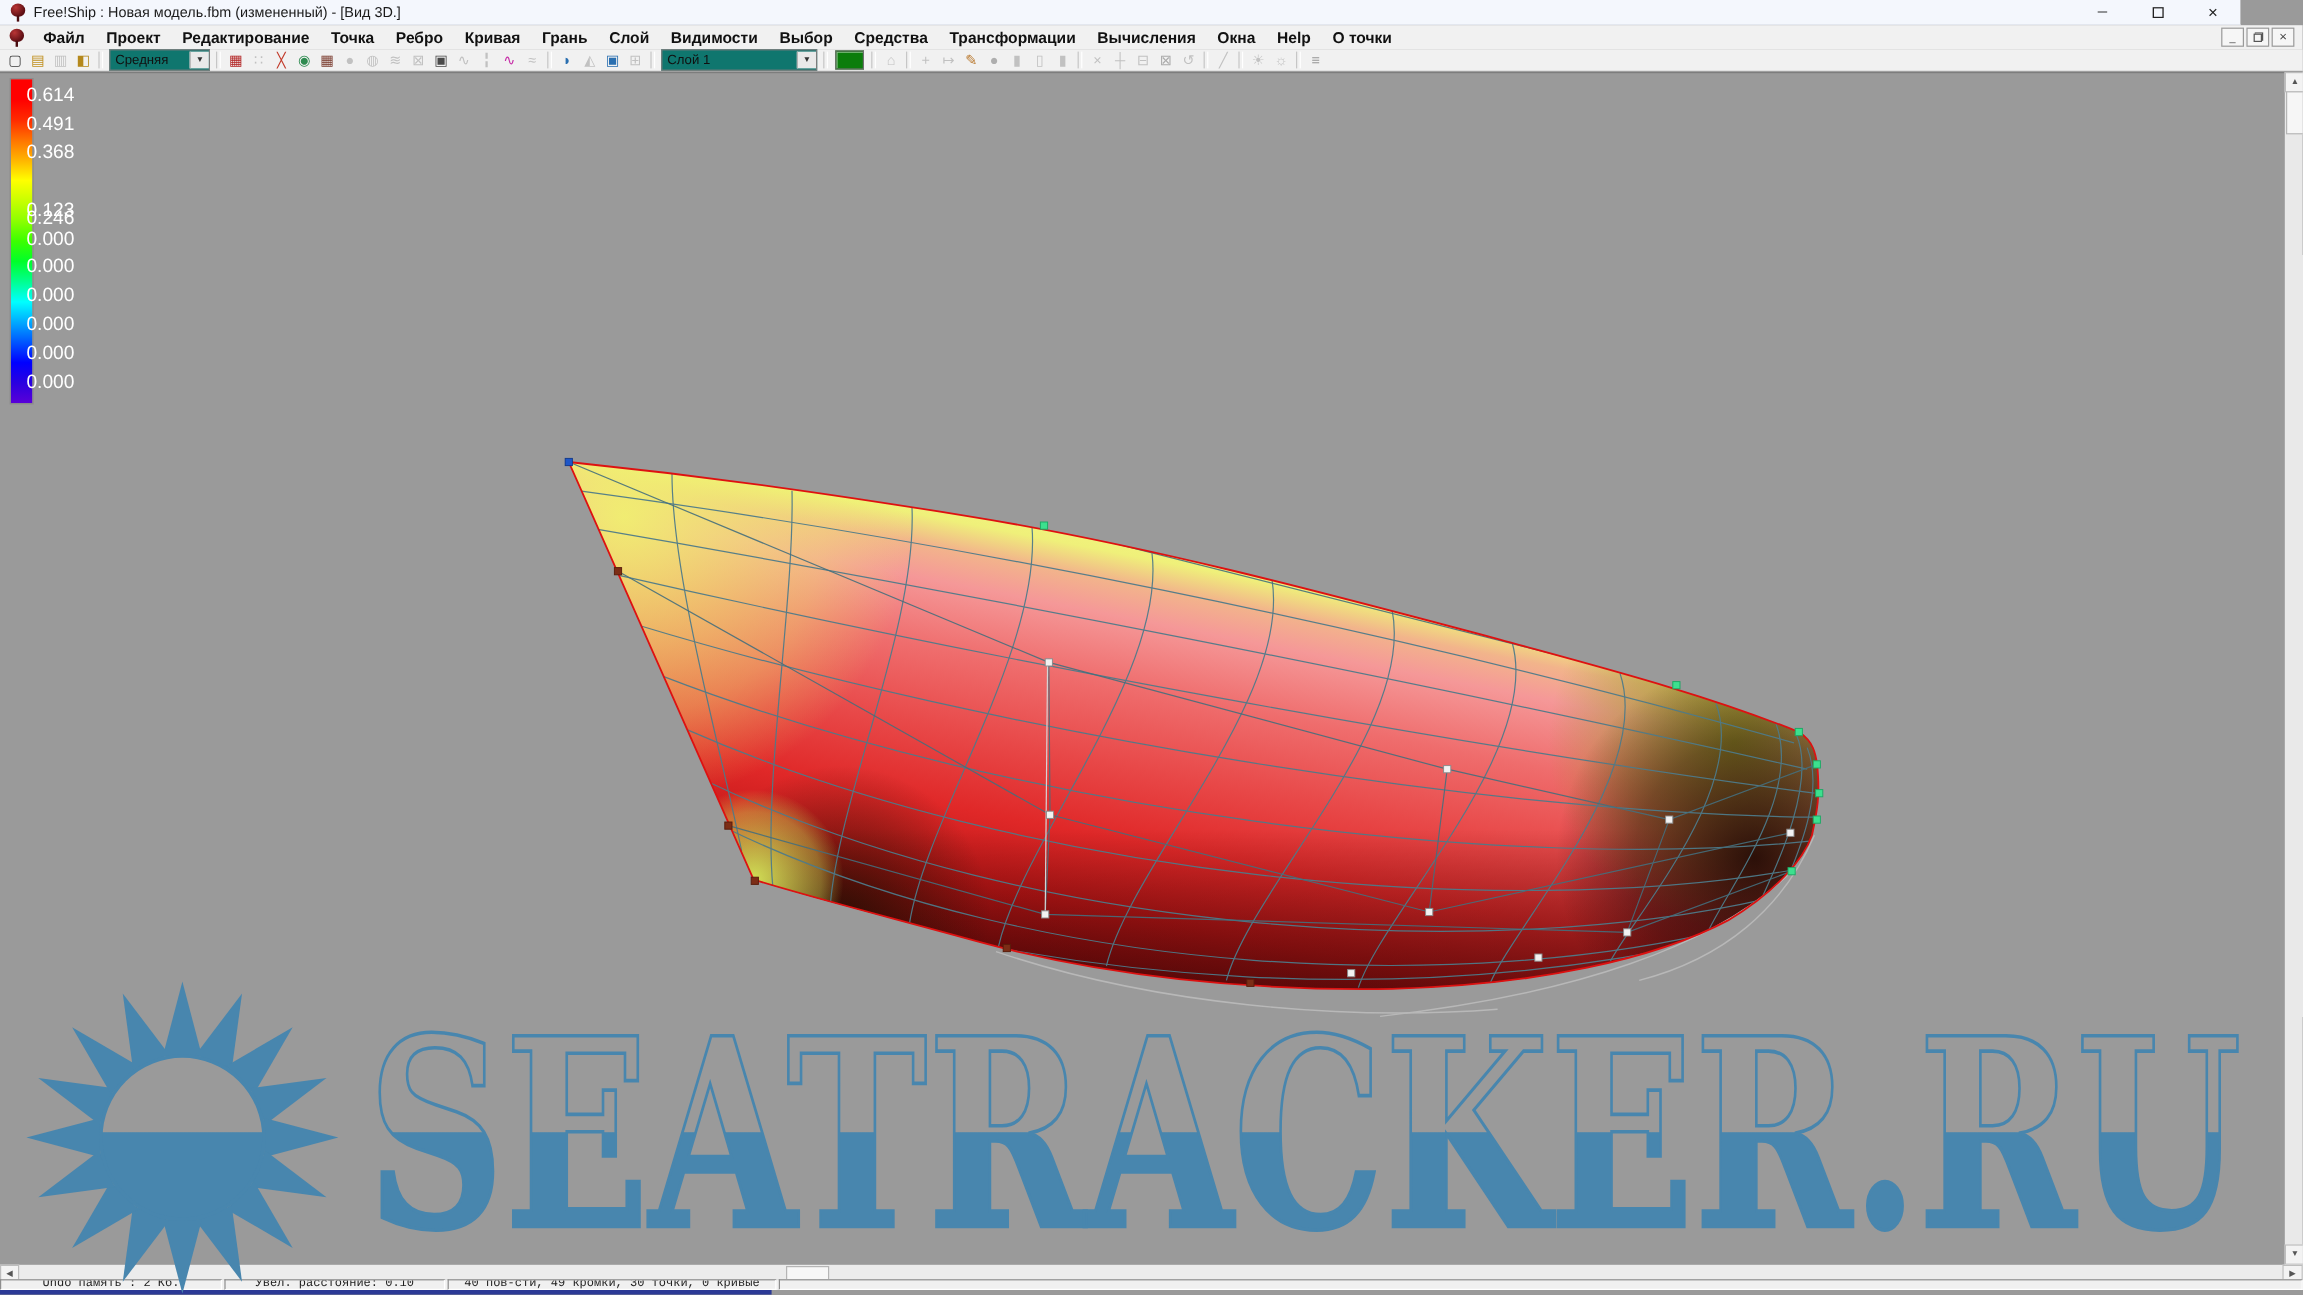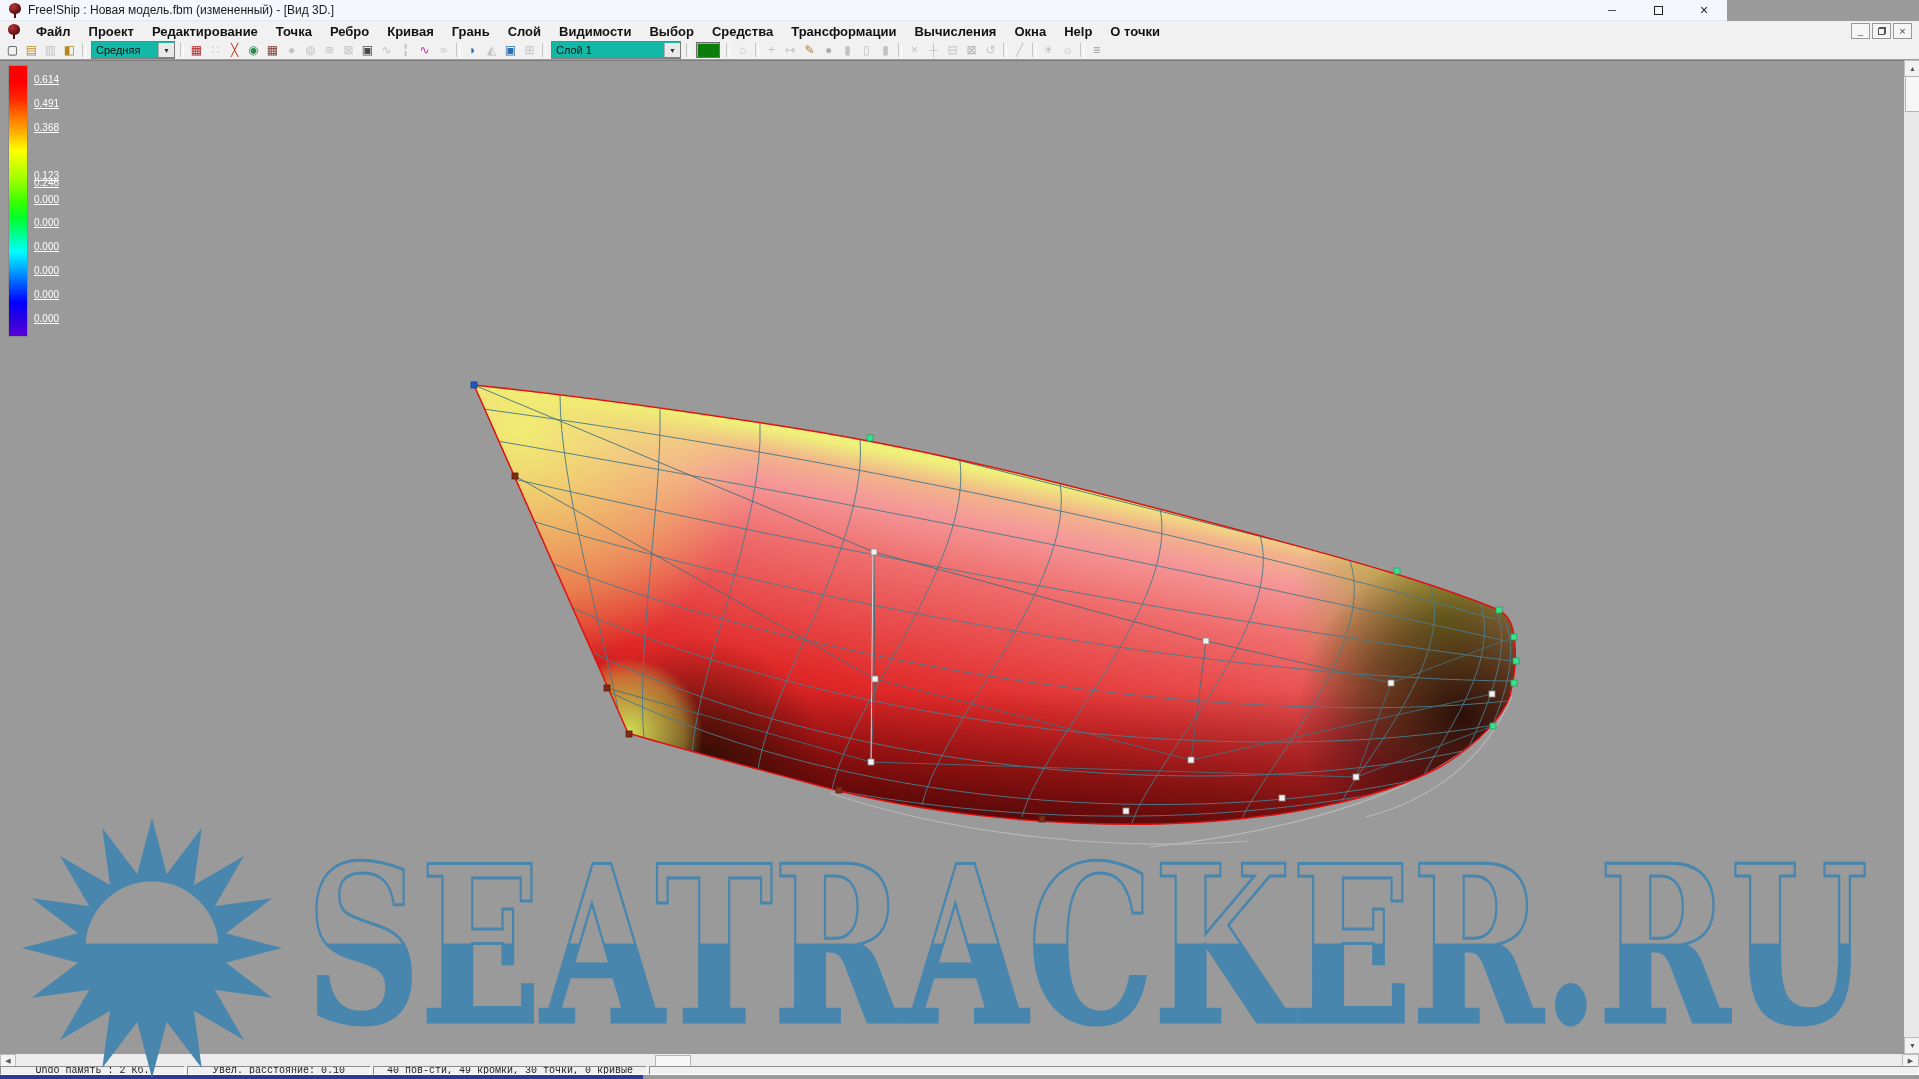--- a/index.html
+++ b/index.html
@@ -3,21 +3,21 @@
 <meta charset="utf-8">
 <style>
   html,body{margin:0;padding:0;}
   body{
     width:1919px;height:1079px;overflow:hidden;position:relative;
     font-family:"Liberation Sans",sans-serif;background:#9a9a9a;
     -webkit-font-smoothing:antialiased;
   }
   
   .titlebar{
-    position:absolute;left:0;top:0;width:1727px;height:20px;
+    position:absolute;left:0;top:0;width:1867px;height:20px;
     background:#f4f7fd;border-bottom:1px solid #e3e7ef;
     display:flex;align-items:center;z-index:60;
   }
   .app-icon{width:13px;height:15px;margin:0 6px 0 9px;position:relative;}
   .app-icon .balloon{position:absolute;left:0;top:0;width:12px;height:11px;border-radius:50% 50% 45% 45%;
     background:radial-gradient(circle at 35% 30%,#b93535,#5d0f14 70%);}
   .app-icon .tail{position:absolute;left:5px;top:10px;width:2px;height:5px;background:#4a0d10;}
   .title-text{font-size:12px;color:#1b1b1b;white-space:nowrap;}
   .winbtns{margin-left:auto;display:flex;height:20px;}
   .winbtn{width:46px;height:20px;display:flex;align-items:center;justify-content:center;color:#222;font-size:11px;}
@@ -38,36 +38,36 @@
   .mdi-restore .b1{right:0;top:0;} .mdi-restore .b2{left:0;bottom:0;background:#f6f6f6;}
   .toolbar{
     position:absolute;left:0;top:41px;width:1919px;height:18px;background:#f1f1f1;
     border-bottom:1px solid #9f9f9f;display:flex;align-items:center;z-index:60;padding-left:3px;
   }
   .tb-group{display:flex;align-items:center;}
   .tb-sep{width:2px;height:14px;border-left:1px solid #c6c6c6;border-right:1px solid #ffffff;margin:0 3px;}
   .tb-btn{width:19px;height:16px;display:flex;align-items:center;justify-content:center;
     font-size:12px;line-height:12px;}
   .tb-btn.disabled{filter:grayscale(100%);opacity:.55;}
-  .combo{height:16px;background:#14b8a6;border:1px solid #7c7c7c;display:flex;align-items:center;margin:0 2px;}
+  .combo{height:16px;background:#0f766e;border:1px solid #7c7c7c;display:flex;align-items:center;margin:0 2px;}
   .combo .val{font-size:11px;padding:0 4px;color:#111;white-space:nowrap;flex:1;}
   .combo .drop{width:15px;height:14px;background:#e9e9e9;border-left:1px solid #b0b0b0;
     display:flex;align-items:center;justify-content:center;font-size:7px;color:#333;}
   .combo.precision{width:82px;} .combo.layer{width:128px;}
   .swatch{width:22px;height:14px;border:1px solid #6f6f6f;box-shadow:inset 1px 1px 0 #ffffff88;margin:0 3px;}
   
   .viewport{
     position:absolute;left:0;top:60px;width:1904px;height:994px;background:#9a9a9a;
     overflow:hidden;border-top:1px solid #7d7d7d;z-index:10;
   }
   .hull-svg{position:absolute;left:0;top:-60px;width:1919px;height:1079px;pointer-events:none;}
   
   .legend{position:absolute;left:8px;top:4px;width:90px;height:272px;}
   .legend-strip{position:absolute;left:0;top:0;width:18px;height:270px;border:1px solid #8a8a8a;}
-  .legend-label{position:absolute;left:26px;width:46px;height:10px;font-size:10px;line-height:10px;color:#fff;text-decoration:underline;}
+  .legend-label{position:absolute;left:14px;width:46px;height:10px;font-size:16px;line-height:10px;color:#fff;}
   
   .watermark-svg{position:absolute;left:0;top:0;width:1919px;height:1079px;z-index:40;pointer-events:none;}
   
   .vscroll{position:absolute;right:0;top:60px;width:15px;height:994px;background:#e9e9e9;z-index:20;}
   .vscroll .arrow,.hscroll .arrow{position:absolute;background:#f3f3f3;border:1px solid #bdbdbd;
     display:flex;align-items:center;justify-content:center;font-size:7px;color:#555;}
   .vscroll .up{left:0;top:0;width:15px;height:15px;}
   .vscroll .down{left:0;bottom:0;width:15px;height:15px;}
   .vscroll .thumb{position:absolute;left:1px;top:16px;width:13px;height:34px;background:#f6f6f6;border:1px solid #b5b5b5;}
   .hscroll{position:absolute;left:0;top:1054px;width:1919px;height:12px;background:#ececec;z-index:20;}

